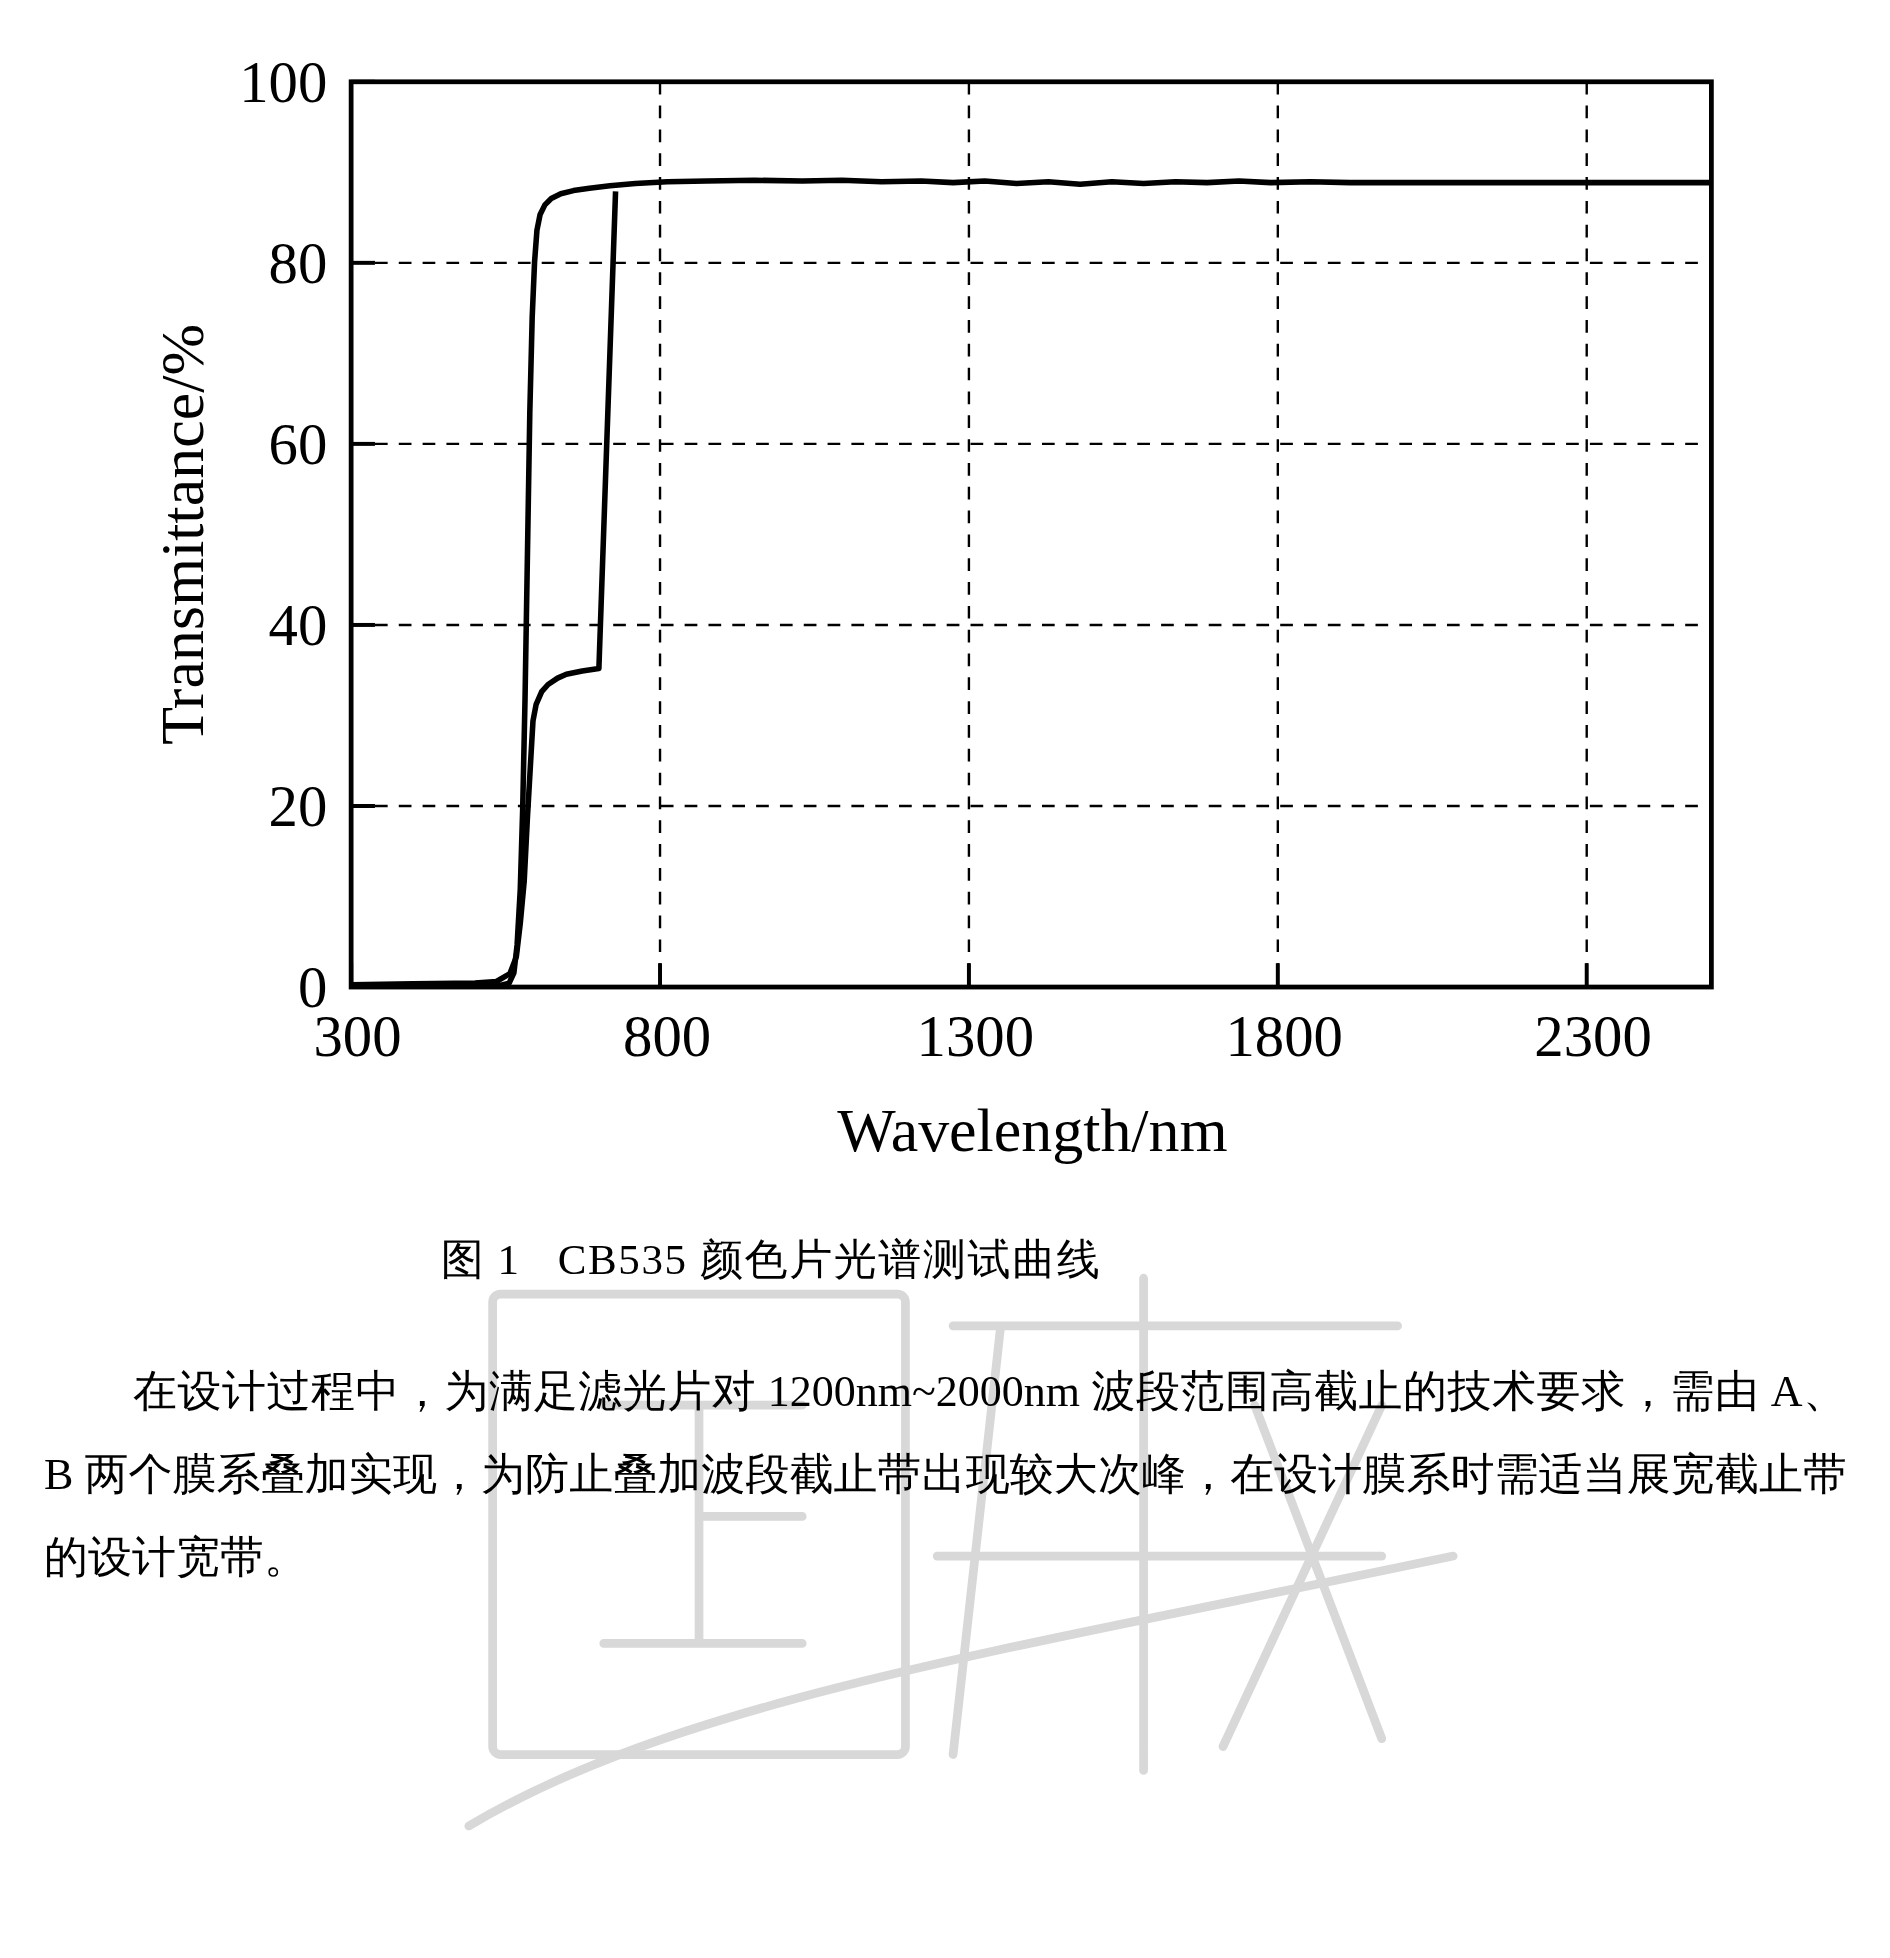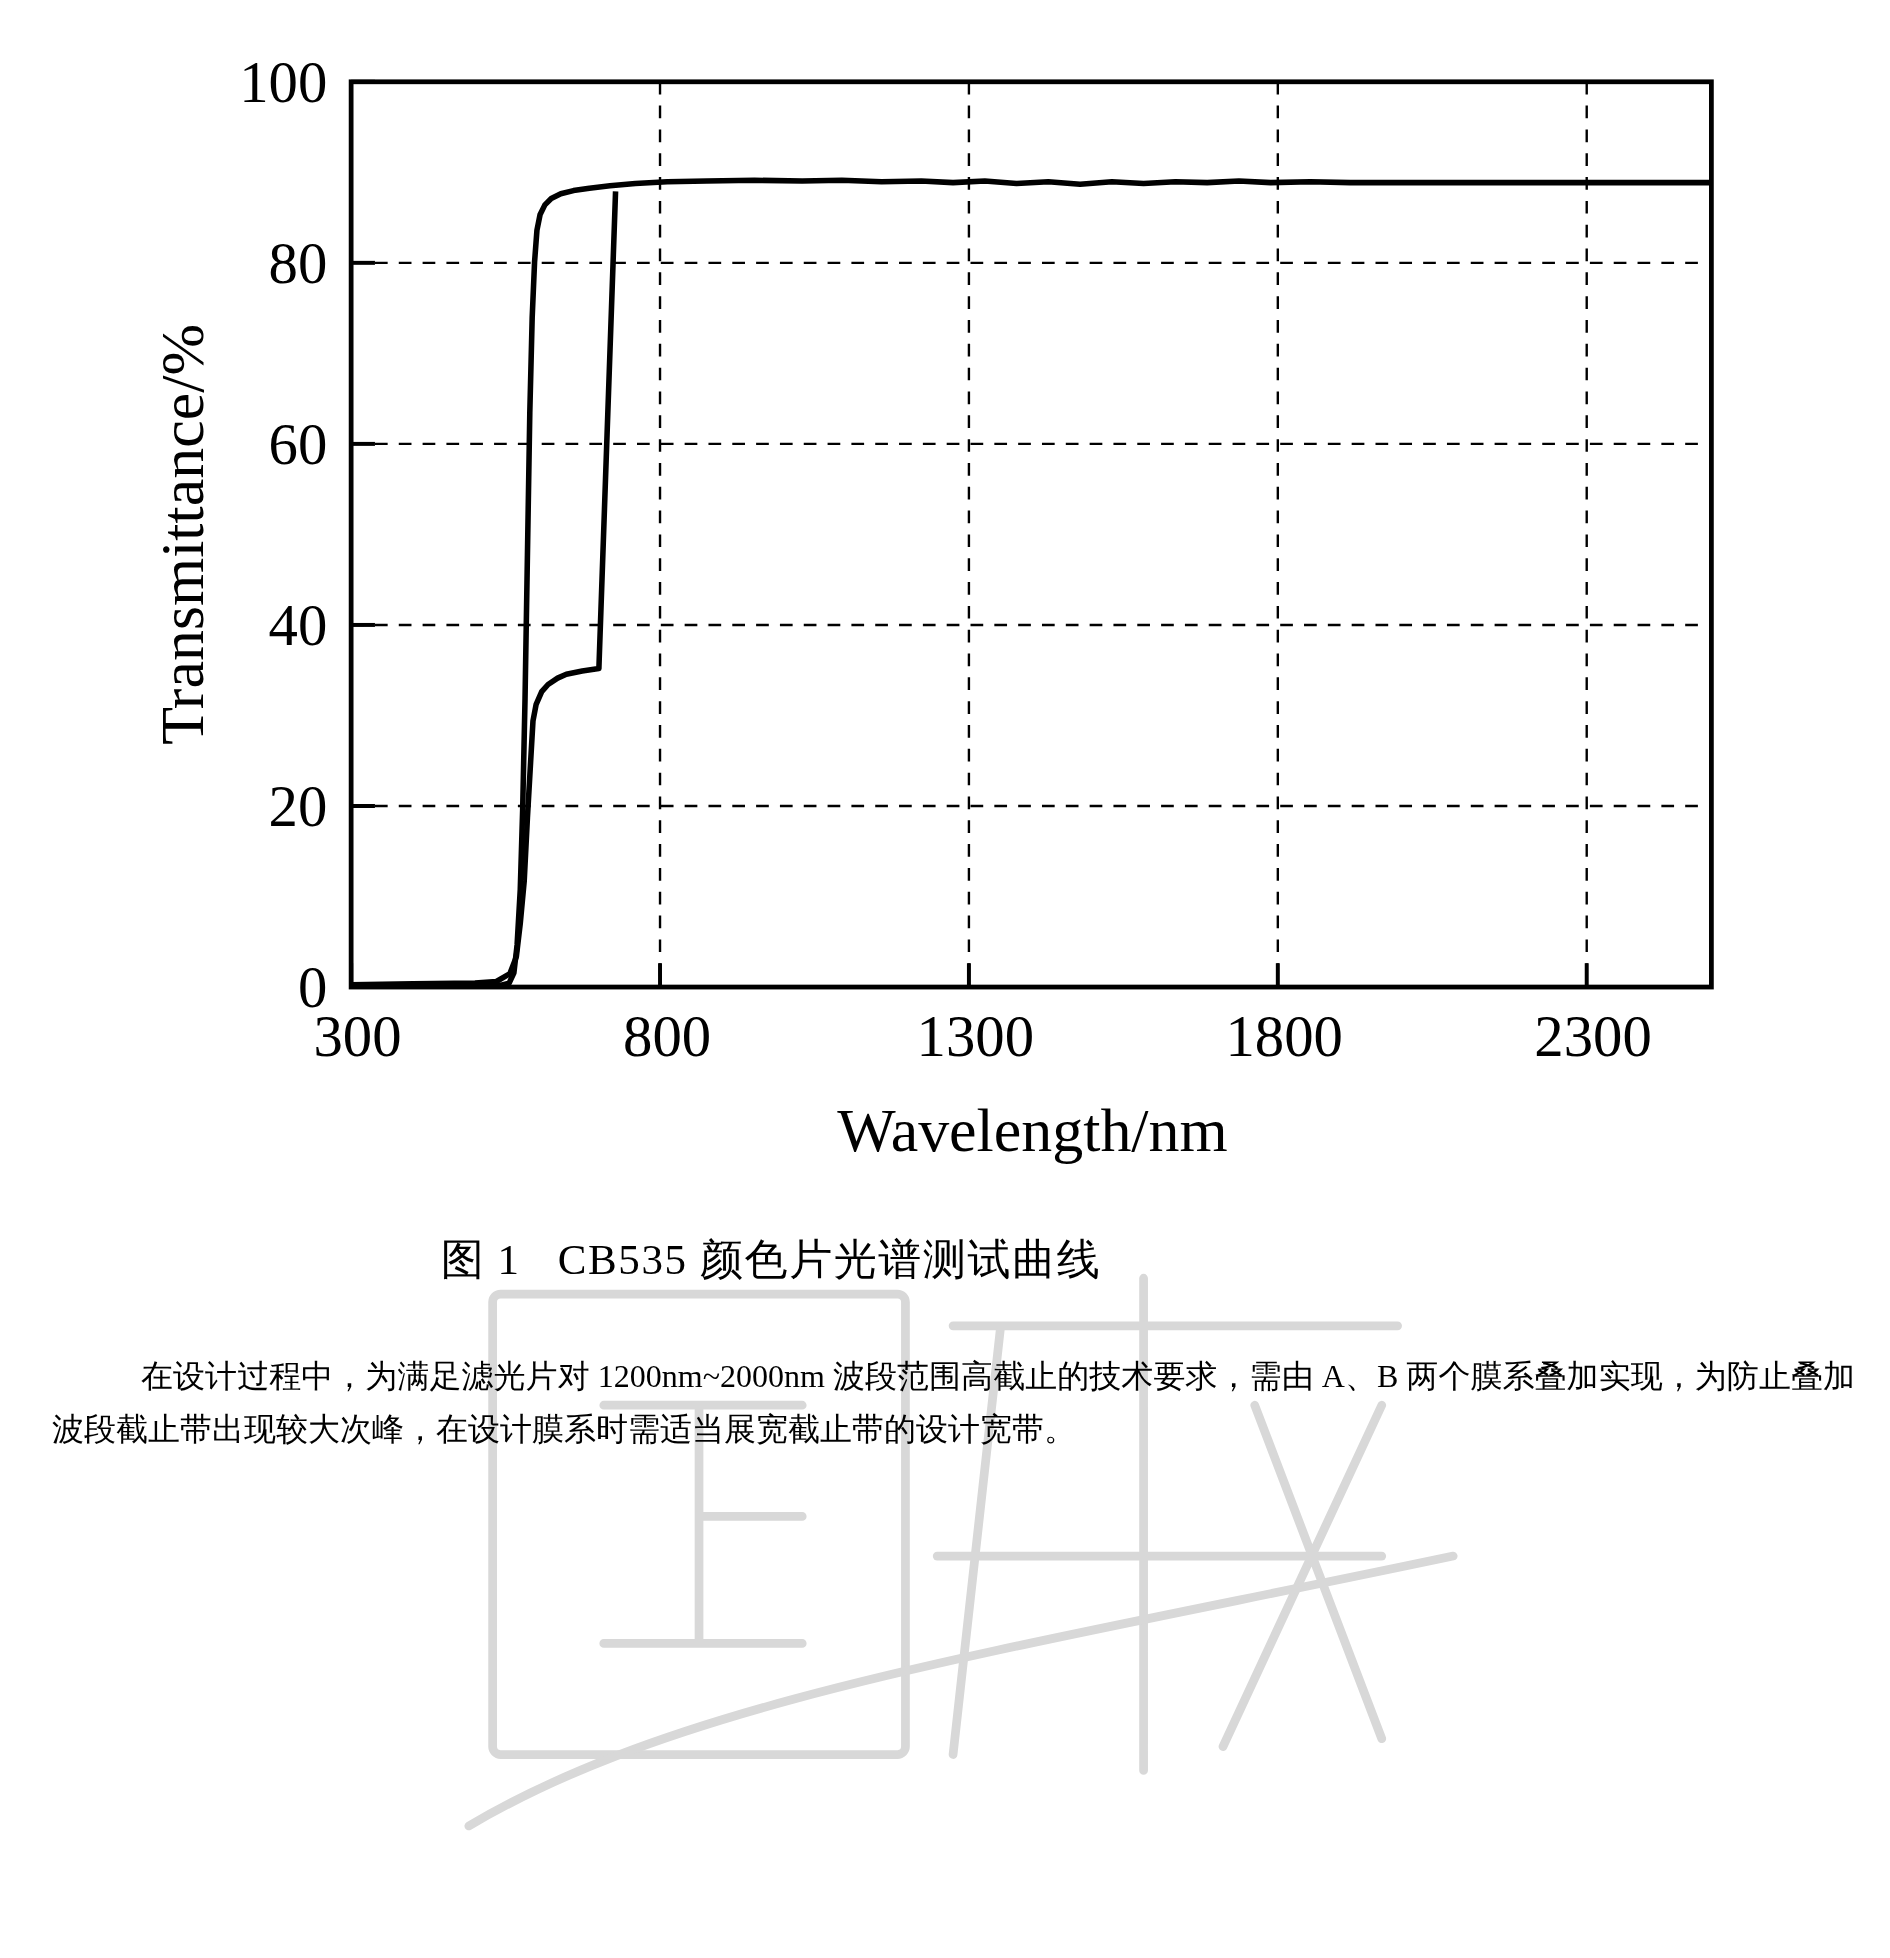--- a/index.html
+++ b/index.html
@@ -47,26 +47,26 @@
     width: 1542px;
     text-align: center;
     font-size: 43px;
     letter-spacing: 1.6px;
     z-index: 2;
   }
   #caption .cap-num { margin-right: 37px; }
 
   #bodytext {
     position: absolute;
-    left: 52px;
+    left: 44px;
     top: 1350px;
     width: 1803px;
     z-index: 2;
-    font-size: 32px;
-    line-height: 53px;
+    font-size: 44px;
+    line-height: 83px;
   }
   #bodytext p {
     margin: 0;
     text-align: justify;
     text-justify: inter-ideograph;
   }
   #bodytext p.indent { text-indent: 89px; }
 </style>
 </head>
 <body>

